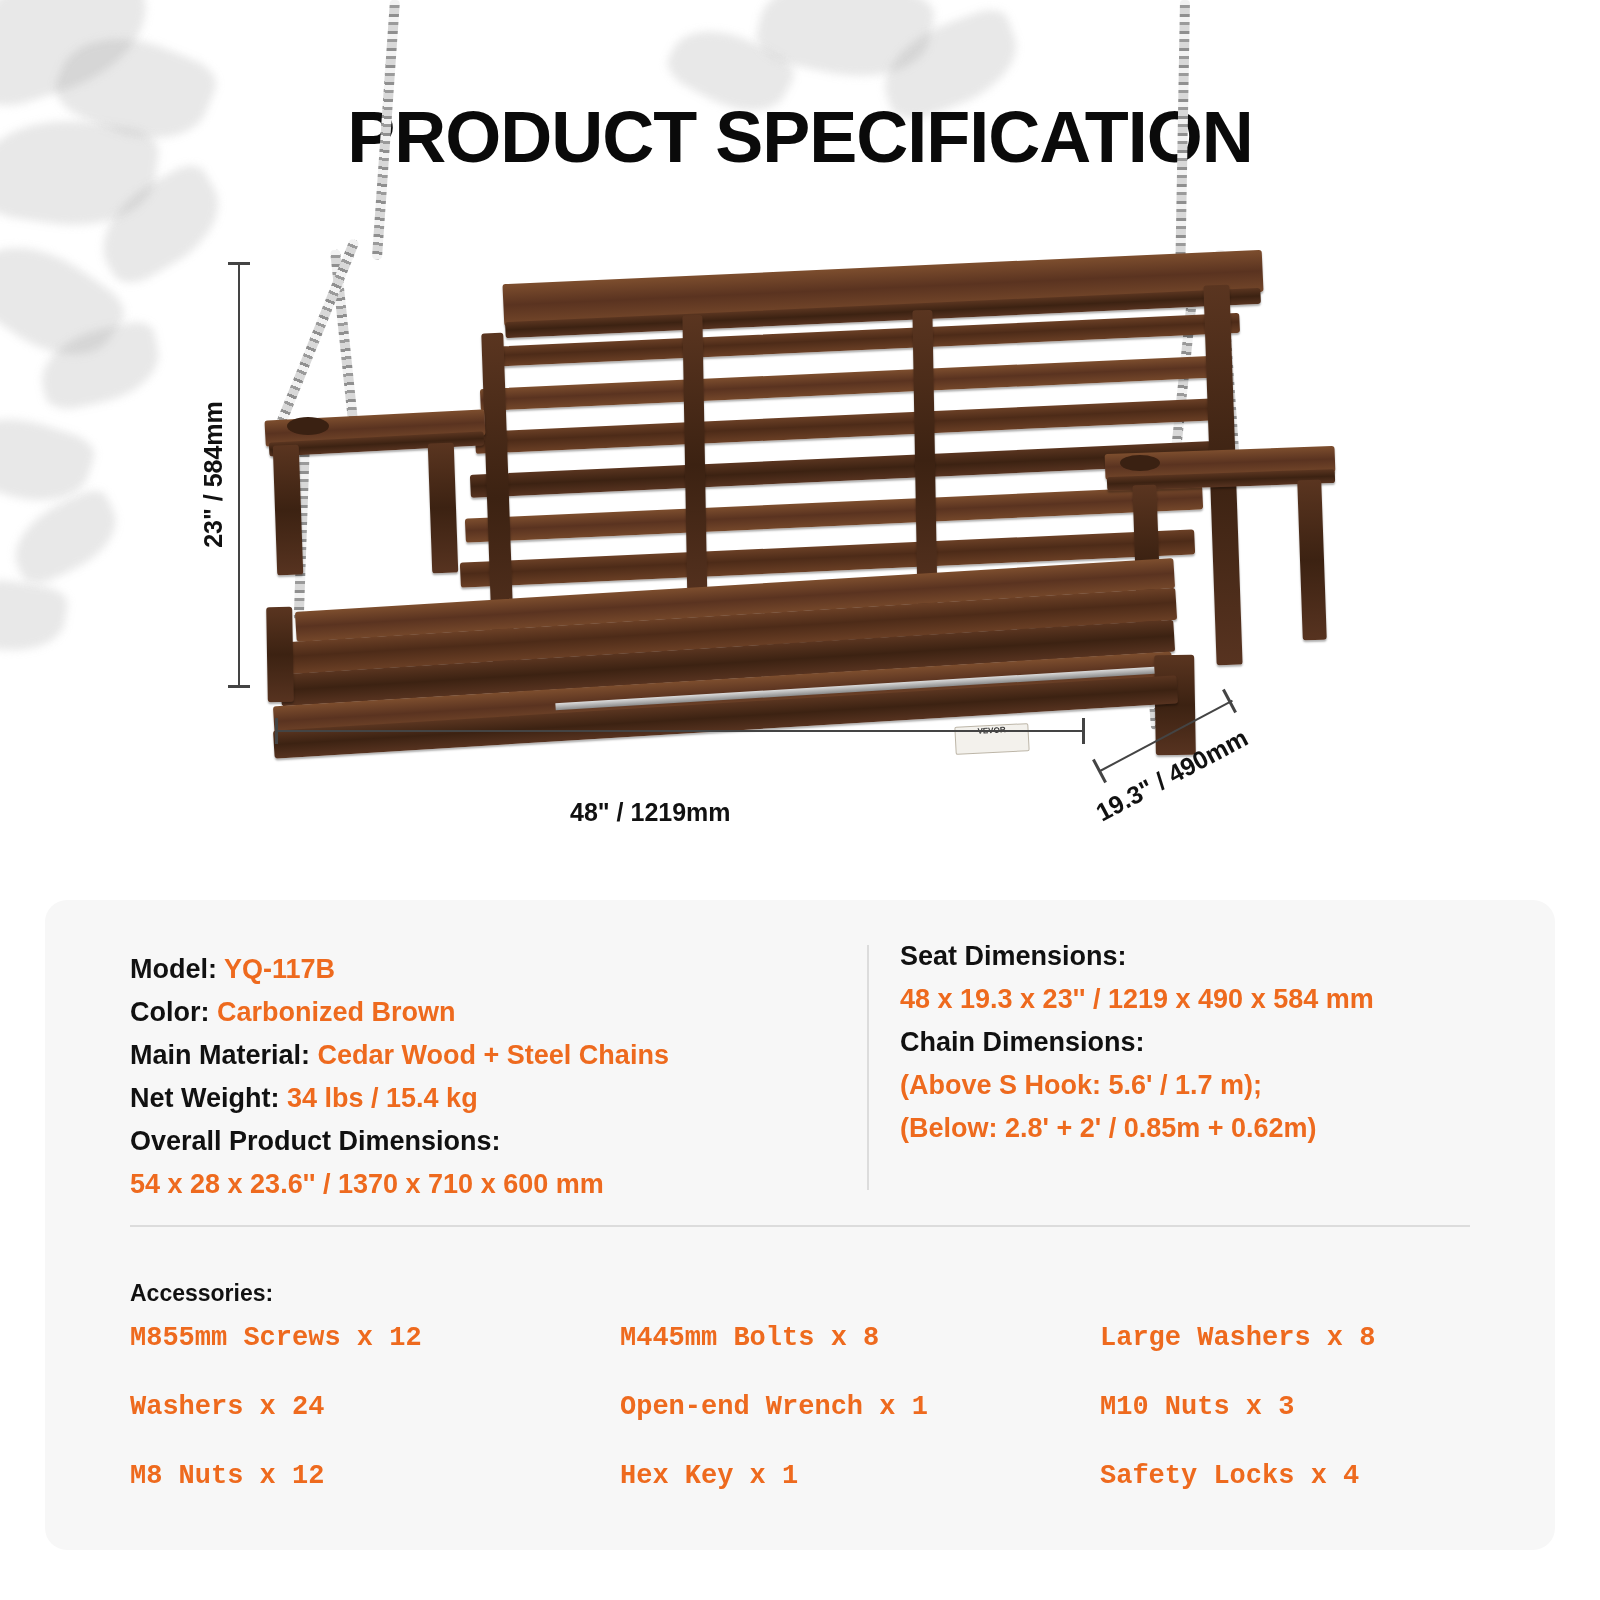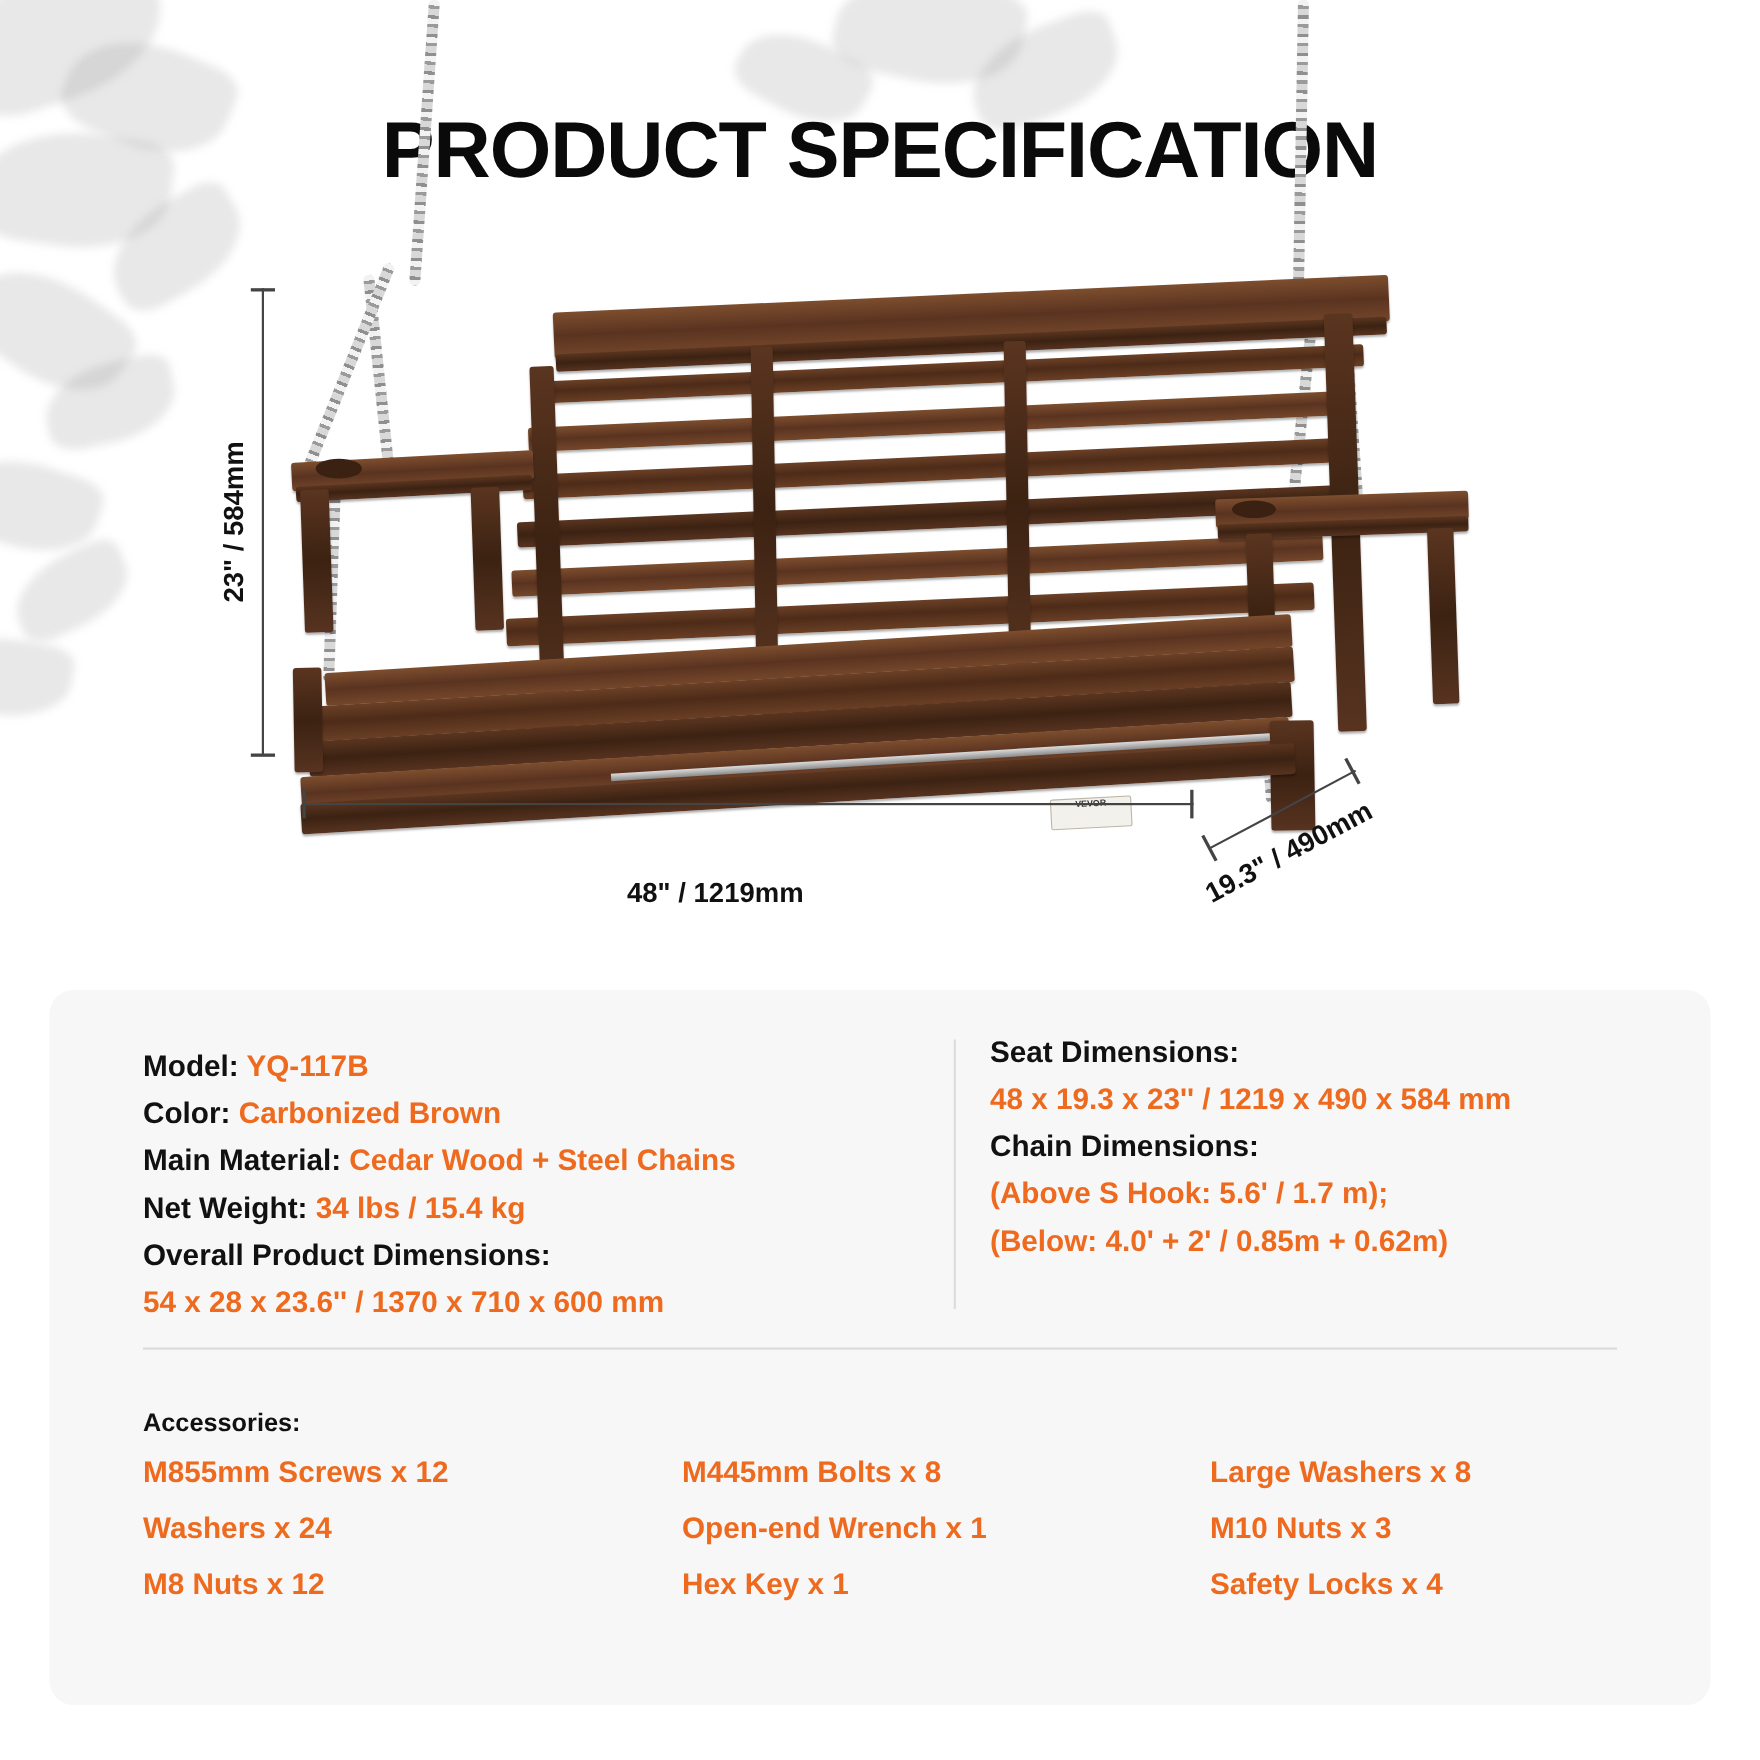--- a/index.html
+++ b/index.html
@@ -162,21 +162,22 @@
   }
   .acc-title {
     font-size: 23px;
     font-weight: bold;
     color: #111;
     margin-bottom: 16px;
   }
   .acc-grid {
     display: grid;
     grid-template-columns: 490px 480px 380px;
-    row-gap: 20px;
+    row-gap: 39px;
+    font-family: Liberation Mono, monospace;
   }
   .acc-item {
     font-size: 27px;
     font-weight: bold;
     color: #ee6a1e;
     white-space: nowrap;
   }
 
   
   .vevor-tag {
@@ -314,21 +315,21 @@
       <span>Overall Product Dimensions:</span>
     </div>
     <div class="spec-val-line">54 x 28 x 23.6'' / 1370 x 710 x 600 mm</div>
   </div>
 
   <div class="spec-col-right">
     <div class="spec-line">Seat Dimensions:</div>
     <div class="spec-val-line">48 x 19.3 x 23'' / 1219 x 490 x 584 mm</div>
     <div class="spec-line">Chain Dimensions:</div>
     <div class="spec-val-line">(Above S Hook: 5.6' / 1.7 m);</div>
-    <div class="spec-val-line">(Below: 4.0' + 2' / 0.85m + 0.62m)</div>
+    <div class="spec-val-line">(Below: 2.8' + 2' / 0.85m + 0.62m)</div>
   </div>
 
   <div class="acc-wrap">
     <div class="acc-title">Accessories:</div>
     <div class="acc-grid">
       <div class="acc-item">M855mm Screws x 12</div>
       <div class="acc-item">M445mm Bolts x 8</div>
       <div class="acc-item">Large Washers x 8</div>
       <div class="acc-item">Washers x 24</div>
       <div class="acc-item">Open-end Wrench x 1</div>

